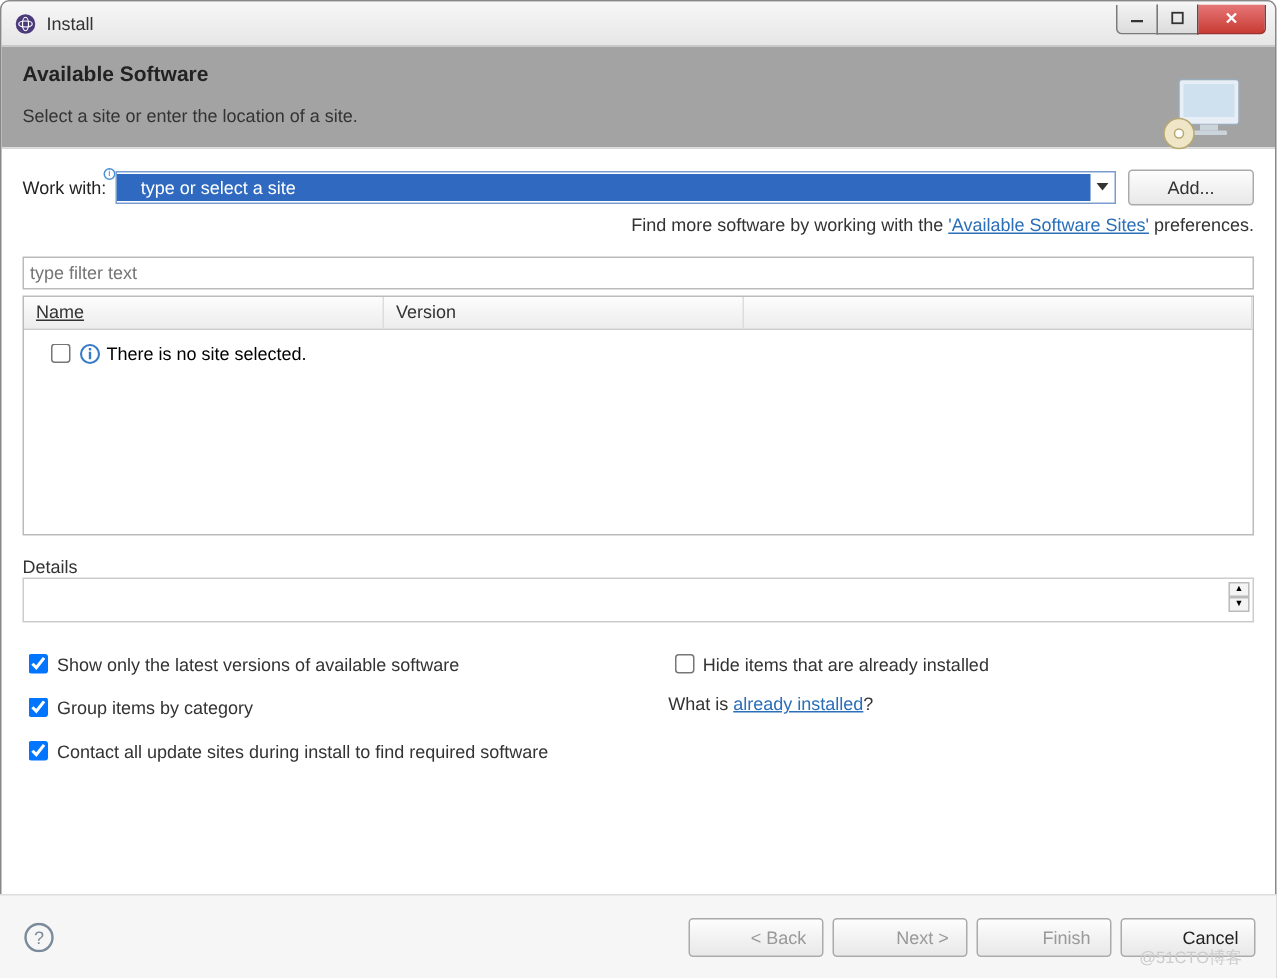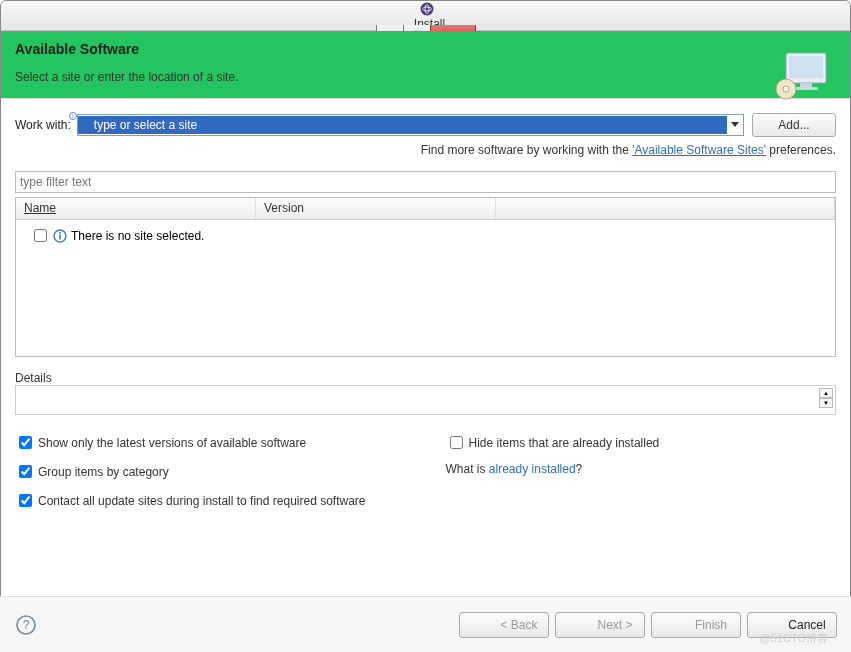--- a/index.html
+++ b/index.html
@@ -1,31 +1,31 @@
 <!DOCTYPE html>
 <html><head>
 <meta charset="utf-8">
 <style>
 * { box-sizing: border-box; font-family: "Segoe UI", Tahoma, sans-serif; font-size: 12px; }
 body { margin: 0; background: #fff; width: 851px; height: 652px; overflow: hidden; border: 1px solid #888; border-radius: 6px 6px 0 0; }
 
 
-.titlebar { height: 30px; background: linear-gradient(#f7f7f7, #e6e6e6); border-bottom: 1px solid #c8c8c8; display: flex; align-items: center; padding: 0 0 0 8px; border-radius: 6px 6px 0 0; flex-direction: column; }
+.titlebar { height: 30px; background: linear-gradient(#f7f7f7, #e6e6e6); border-bottom: 1px solid #c8c8c8; display: flex; align-items: center; padding: 0 0 0 8px; border-radius: 6px 6px 0 0; }
 .titlebar .app-icon { width: 16px; height: 16px; margin-right: 6px; display: flex; align-items: center; justify-content: center; }
 .titlebar .app-icon svg { width: 16px; height: 16px; }
 .titlebar .title-text { color: #333; flex: 1; }
 .win-controls { display: flex; height: 20px; margin-top: -6px; }
 .win-btn { width: 28px; height: 20px; border: 1px solid #7a7a7a; border-top: none; margin-left: -1px; background: linear-gradient(#f3f3f3,#dcdcdc); display: flex; align-items: center; justify-content: center; }
 .win-btn:first-child { border-bottom-left-radius: 4px; }
 .win-close { width: 46px; background: linear-gradient(#e67777,#c83b33); border-color: #933; border-bottom-right-radius: 4px; }
 .win-btn svg { width: 10px; height: 10px; }
 .win-controls { margin-right: 6px; }
 
 
-.header { padding: 10px 12px 14px 14px; border-bottom: 1px solid #ddd; background: #22c55e; position: relative; }
+.header { padding: 10px 12px 14px 14px; border-bottom: 1px solid #ddd; background: #a3a3a3; position: relative; }
 .header h1 { margin: 0 0 6px 0; font-size: 14px; font-weight: bold; color: #222; }
 .header .sub { color: #333; margin-top: 13px; }
 .header-icon { position: absolute; right: 18px; top: 18px; width: 60px; height: 52px; }
 .header-icon svg { width: 60px; height: 52px; }
 
 
 .body-area { padding: 14px; }
 
 
 .row-ww { display: flex; align-items: center; margin-bottom: 6px; }
@@ -60,21 +60,21 @@
 .details-lbl { margin-top: 14px; color:#333; }
 .details-box { border: 1px solid #ccc; height: 30px; position:relative; }
 .details-spin { position:absolute; right:2px; top:2px; width:14px; display:flex; flex-direction:column; }
 .spin-b { width:14px; height:10px; border:1px solid #bbb; background:#f4f4f4; display:flex; align-items:center; justify-content:center; font-size:6px; cursor:pointer; }
 
 
 .opts { margin-top: 18px; display: grid; grid-template-columns: 1fr 1fr; gap: 10px 40px; }
 .opt { display:flex; align-items:center; color:#333; }
 .opt input { margin-right: 6px; }
 .what-is { color:#333; }
-.what-is a { color:#2a6fb8; cursor:pointer; }
+.what-is a { color:#2a6fb8; text-decoration: underline; cursor:pointer; }
 
 
 .footer { position:absolute; bottom:0; left:0; right:0; height: 56px; border-top: 1px solid #ddd; background: #f6f6f6; display:flex; align-items:center; padding: 0 14px; }
 .help-icon { width:24px; height:24px; display:flex; align-items:center; justify-content:center; cursor:pointer; }
 .help-icon svg { width: 20px; height: 20px; }
 .footer-btns { margin-left:auto; display:flex; gap:6px; }
 .ft-btn { width: 90px; height: 26px; border: 1px solid #aaa; border-radius: 3px; background: linear-gradient(#fdfdfd,#e8e8e8); color:#777;padding-left:36px; }
 .ft-btn:disabled { color:#999; }
 .ft-cancel { color:#222; }
 

